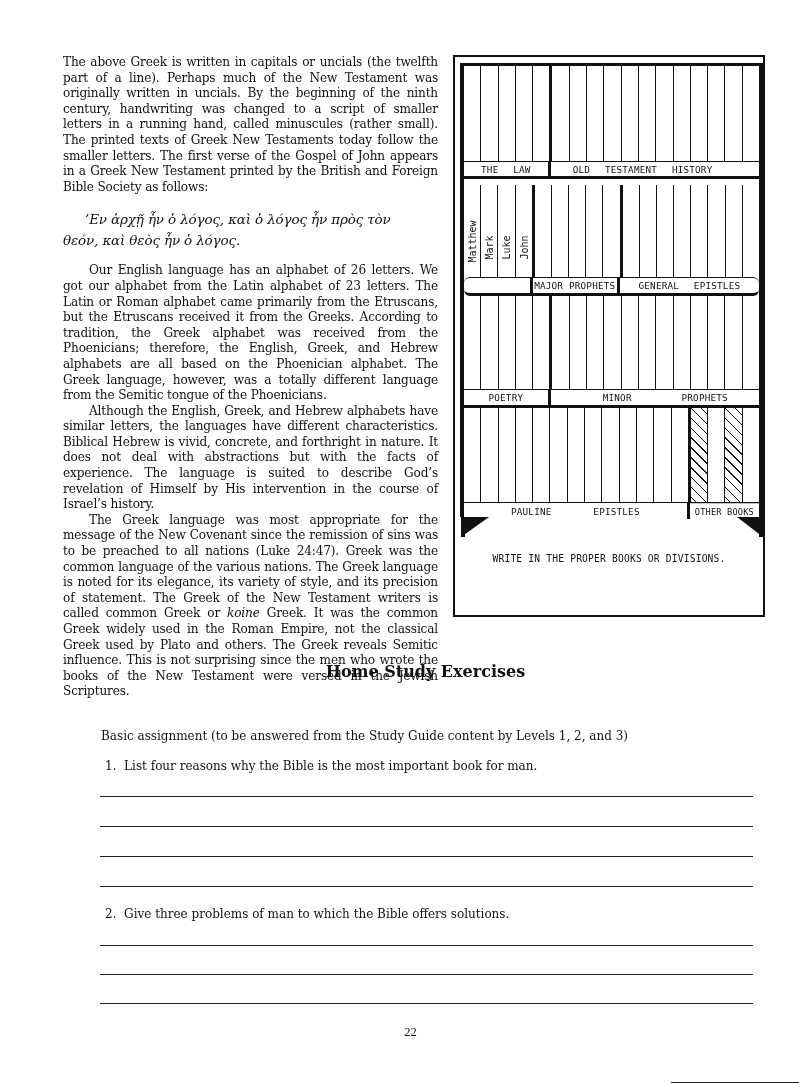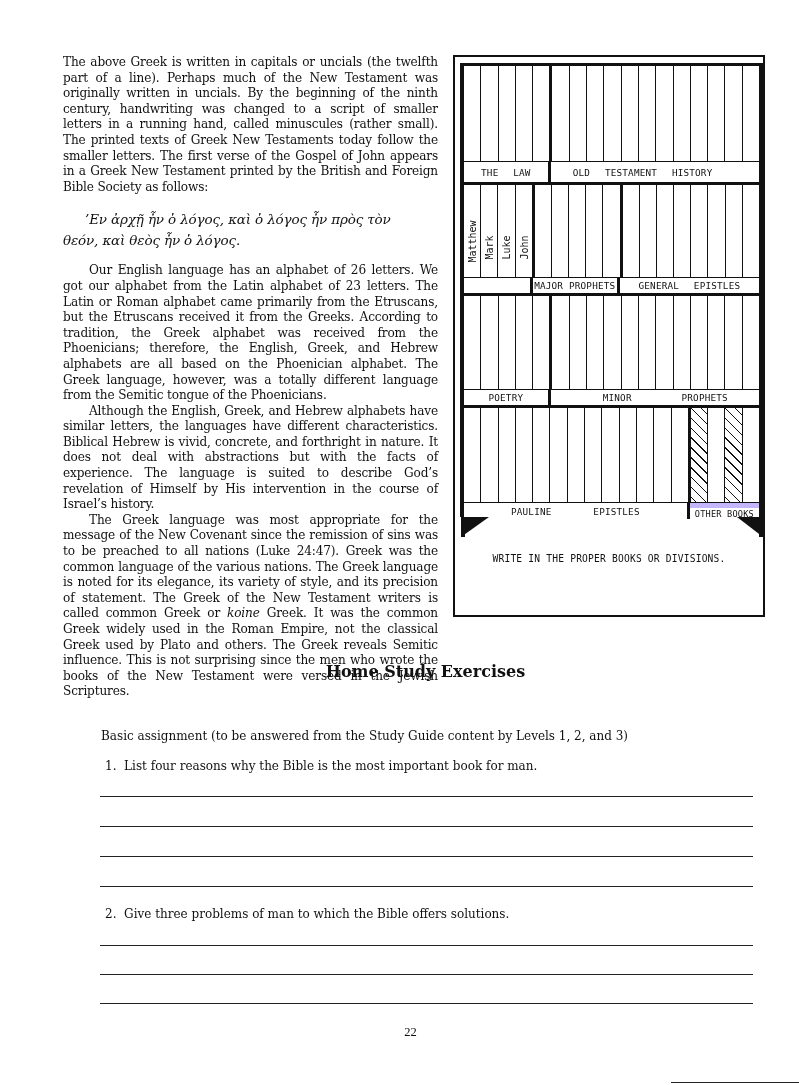--- a/index.html
+++ b/index.html
@@ -140,21 +140,21 @@
       <div class="book"></div>
       <div class="book"></div>
       <div class="book"></div>
       <div class="book"></div>
       <div class="book"></div>
       <div class="book"></div>
       <div class="book"></div>
       <div class="book"></div>
       <div class="book"></div>
     </div>
-    <div class="label-band" style="top:95px; height:24px;justify-content:flex-end;">
+    <div class="label-band" style="top:95px; height:18px;justify-content:flex-end;">
       <div class="band-seg ws-wide" style="width:29.4%;">THE LAW</div>
       <div class="band-seg ws-wide" style="flex:1; justify-content:flex-start; padding-left:22px;">OLD TESTAMENT HISTORY</div>
     </div>
   </div>
 
   <div class="shelf" style="top:119px; height:111px;">
     <div class="books" style="height:92px;">
       <div class="book">
           <span class="vlabel" style="bottom:30px;">Matthew</span>
         </div>
@@ -174,21 +174,21 @@
       <div class="book thick-right"></div>
       <div class="book"></div>
       <div class="book"></div>
       <div class="book"></div>
       <div class="book"></div>
       <div class="book"></div>
       <div class="book"></div>
       <div class="book"></div>
       <div class="book"></div>
     </div>
-    <div class="label-band" style="top:92px; height:19px;">
+    <div class="label-band" style="top:92px; height:19px;border-radius:6px;">
       <div class="band-seg" style="width:23.3%;"></div>
       <div class="band-seg" style="width:29.5%;">MAJOR PROPHETS</div>
       <div class="band-seg ws-wide" style="flex:1;">GENERAL EPISTLES</div>
     </div>
   </div>
 
   <div class="shelf" style="top:230px; height:82px;">
     <div class="books" style="height:93px;">
       <div class="book"></div>
       <div class="book"></div>
@@ -229,21 +229,21 @@
       <div class="book"></div>
       <div class="book"></div>
       <div class="book thick-right"></div>
       <div class="book hatched"></div>
       <div class="book"></div>
       <div class="book hatched"></div>
       <div class="book"></div>
     </div>
     <div class="label-band" style="top:94px; height:17px; border-bottom-width:0;">
       <div class="band-seg" style="width:76.5%; word-spacing:36px;">PAULINE EPISTLES</div>
-      <div class="band-seg" style="flex:1; font-size:8.6px; border-top:5px solid #c4b5fd;">OTHER BOOKS</div>
+      <div class="band-seg" style="flex:1; font-size:8.6px; border-top:1px solid #c4b5fd;">OTHER BOOKS</div>
     </div>
   </div>
 </div>
 
 <div class="leg-left-post"></div>
 <div class="leg-left"></div>
 <div class="leg-right-post"></div>
 <div class="leg-right"></div>
 
 <div class="diagram-caption">WRITE IN THE PROPER BOOKS OR DIVISIONS.</div>

